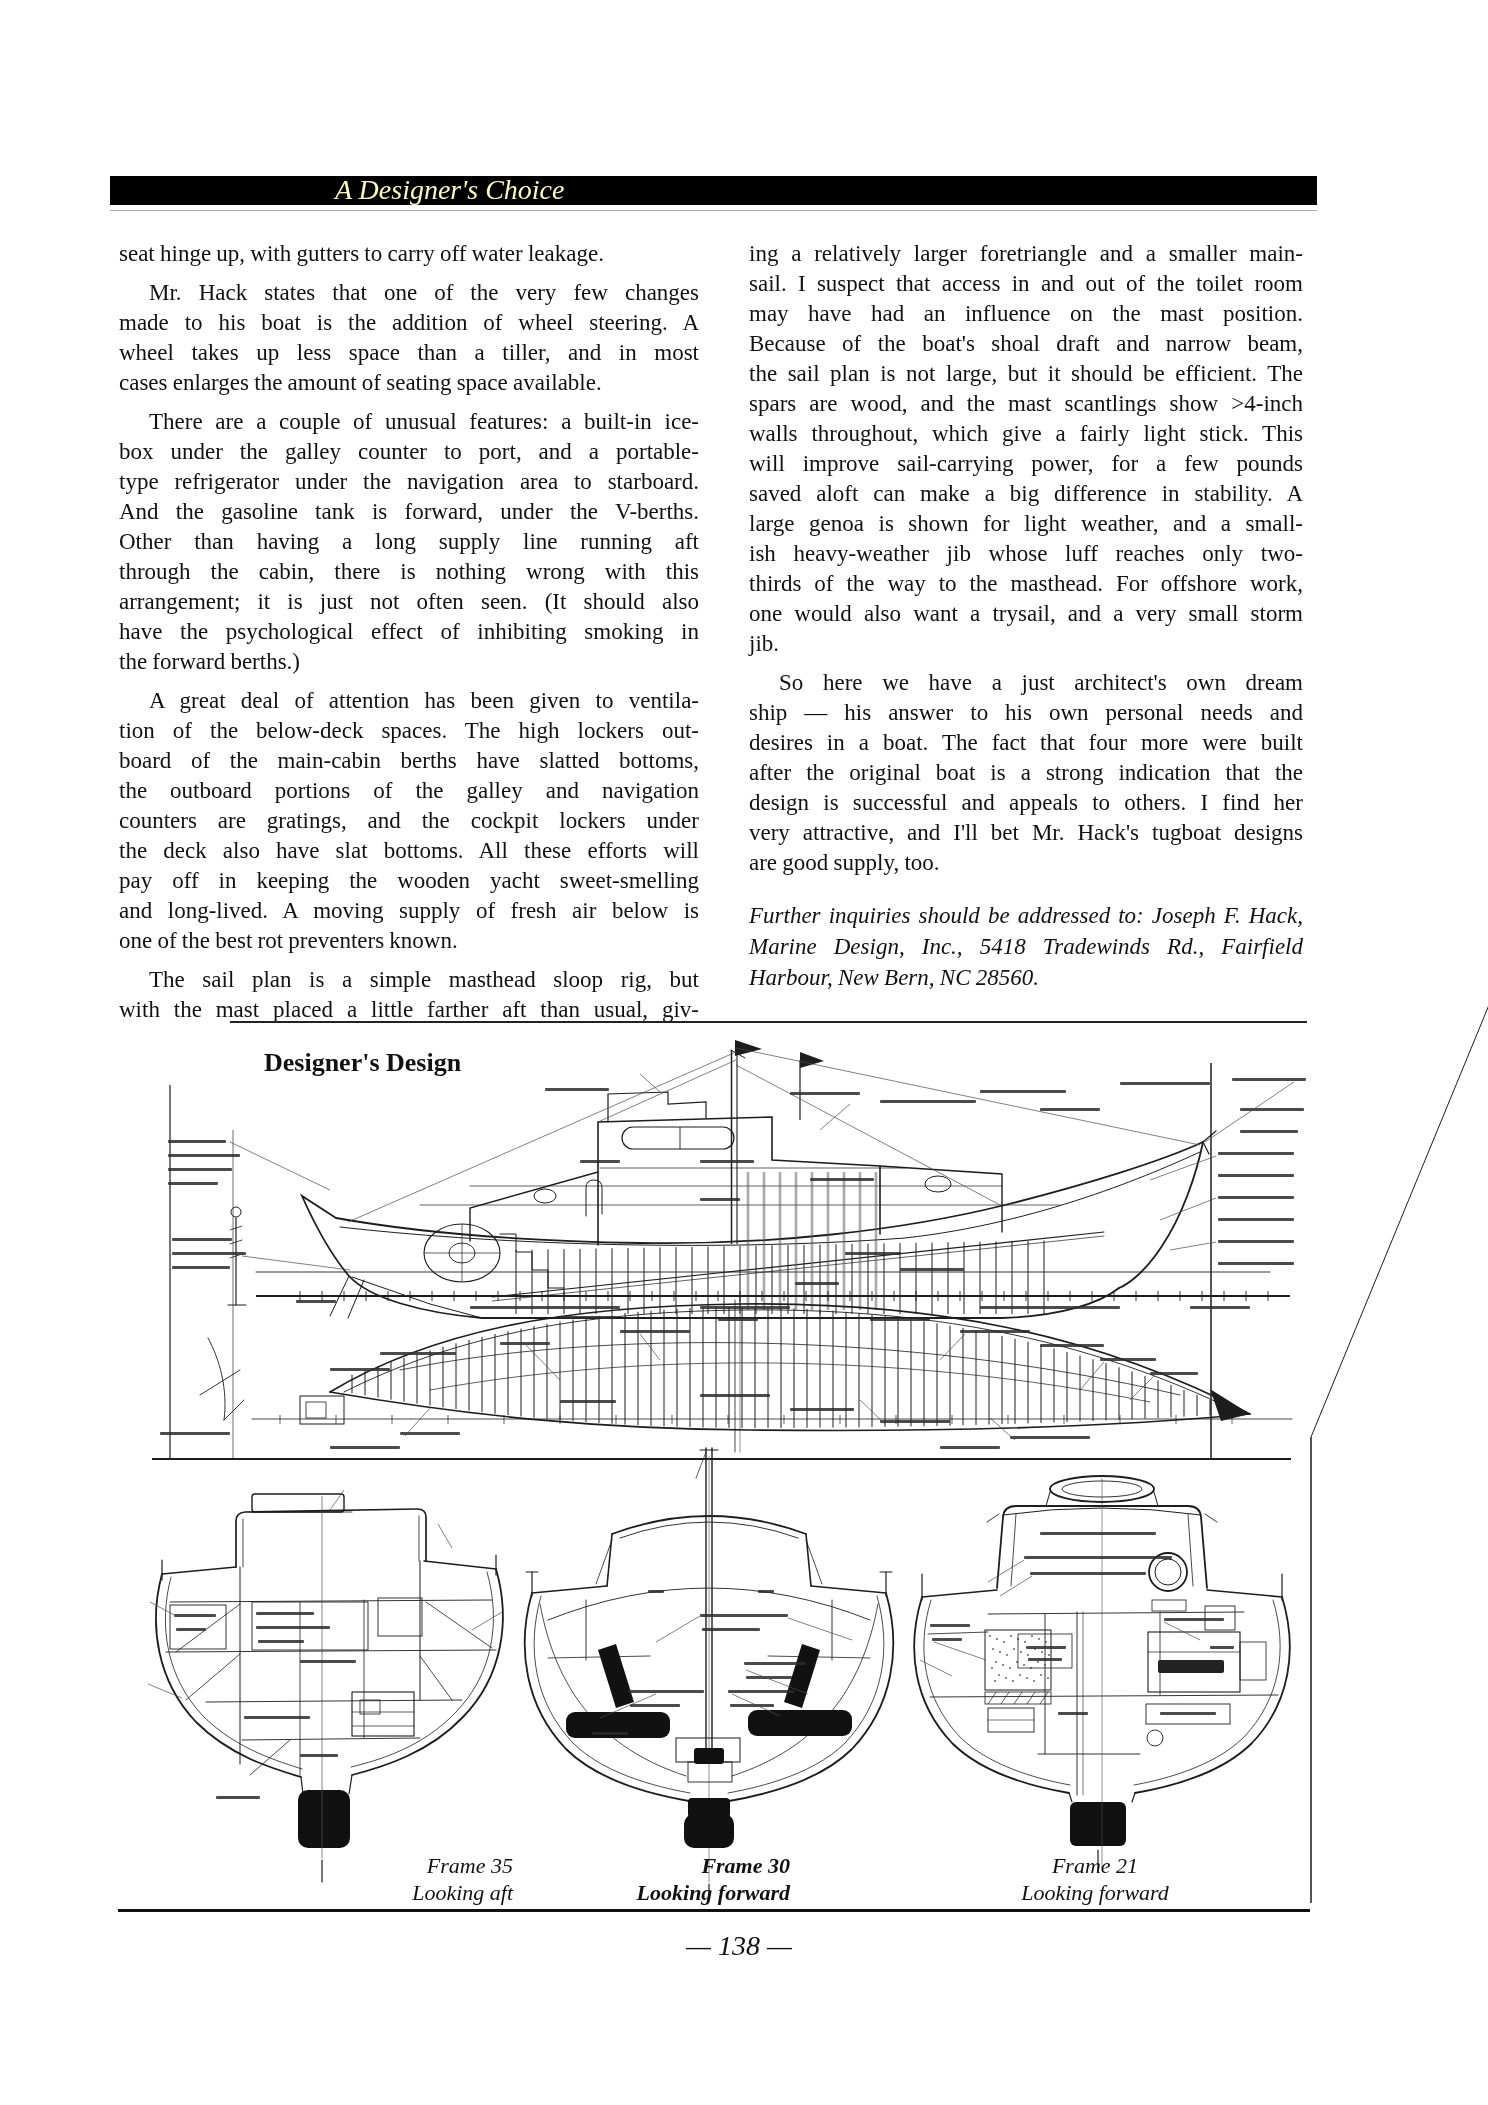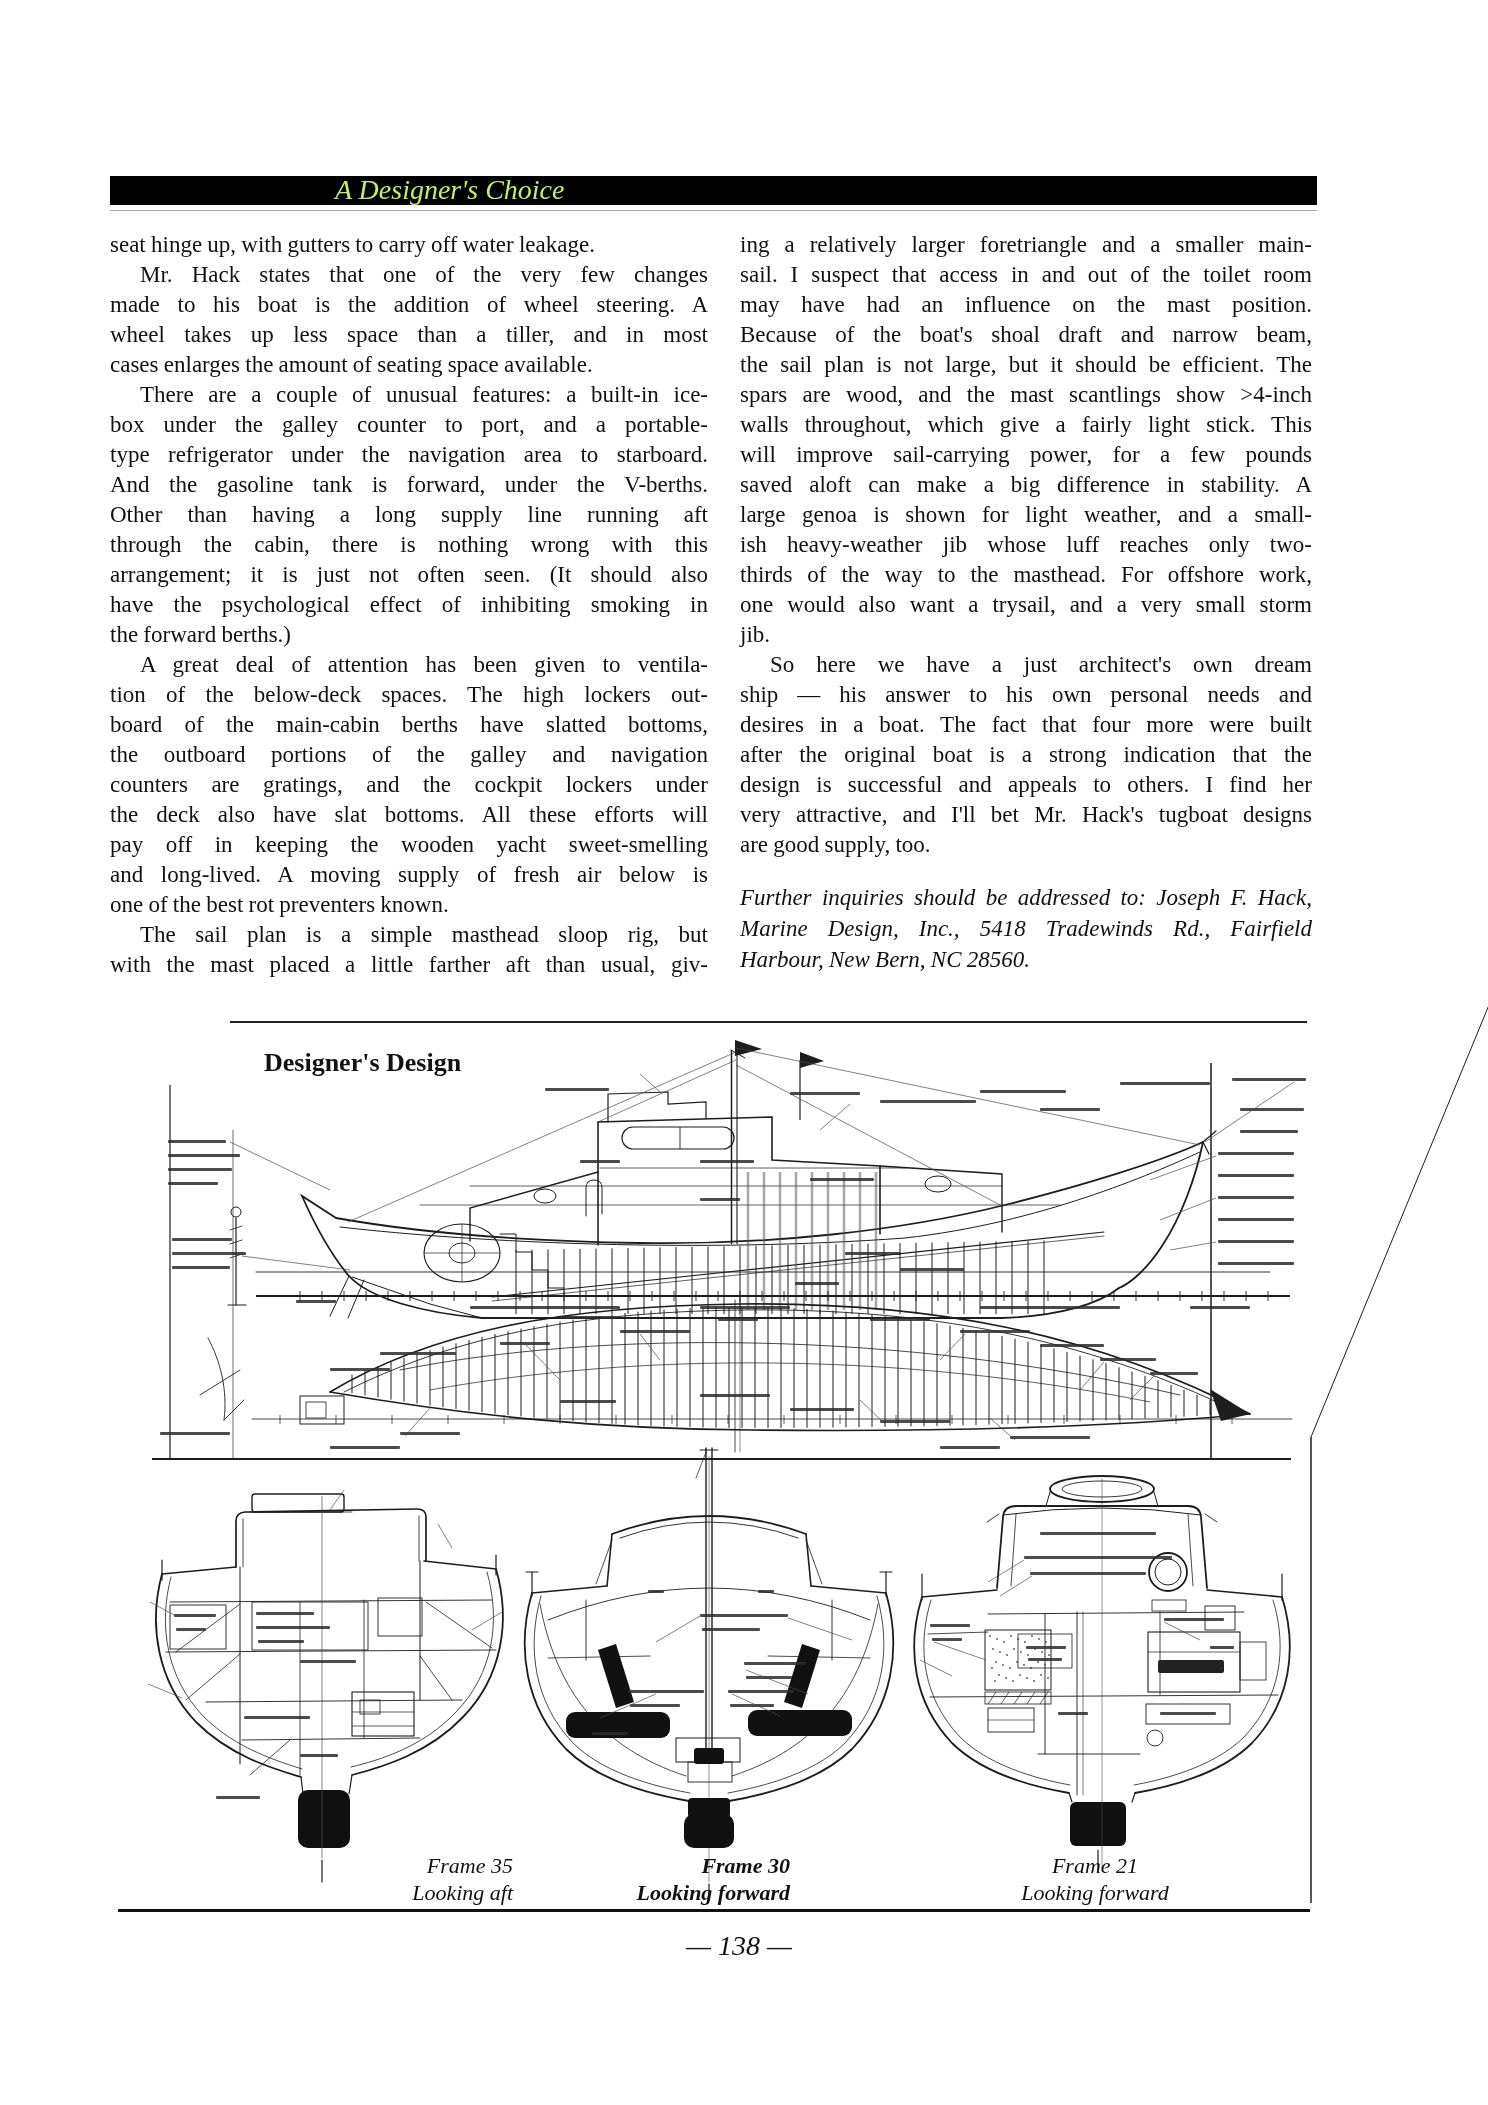--- a/index.html
+++ b/index.html
@@ -7,21 +7,21 @@
         font-family:"Liberation Serif",serif;color:#111;overflow:hidden;}
   
   .header-bar{position:absolute;left:110px;top:176px;width:1207px;height:29px;background:#000;}
   .header-bar .title{position:absolute;left:225px;top:-2px;color:#f5f5f5;font-style:italic;
         font-size:28px;white-space:nowrap;}
   .bar-underline{position:absolute;left:110px;top:210px;width:1207px;height:1px;background:#aaa;}
   
   .col{position:absolute;top:230px;font-size:23px;line-height:30px;word-spacing:-0.5px;}
   .col-left{left:110px;width:598px;}
   .col-right{left:740px;width:572px;}
-  .para{margin:0;}
+  .para{margin:9px;}
   .para .line{text-align:justify;text-align-last:justify;}
   .para .line.end{text-align-last:left;}
   .para.indent .line:first-child{text-indent:30px;}
   .para.italic{font-style:italic;margin-top:22px;line-height:31px;}
   
   .rule-top{position:absolute;left:230px;top:1021px;width:1077px;height:2px;background:#222;}
   .figure-heading{position:absolute;left:264px;top:1048px;font-weight:bold;font-size:26px;}
   .caption{position:absolute;top:1852px;font-style:italic;font-size:22px;line-height:27px;}
   .caption-a{left:283px;width:230px;text-align:right;}
   .caption-b{left:590px;width:200px;text-align:right;font-weight:bold;}
@@ -30,21 +30,21 @@
   .page-number{position:absolute;left:0;top:1930px;width:1478px;text-align:center;
         font-style:italic;font-size:28px;}
   svg.drawing{position:absolute;left:0;top:0;pointer-events:none;}
 </style>
 </head>
 <body>
 
 <div class="page">
 
   <div class="header-bar" style="background: rgb(0, 0, 0);">
-    <span class="title" style="color: #bef264;">A Designer's Choice</span>
+    <span class="title" style="color: #fef9c3;">A Designer's Choice</span>
   </div>
   <div class="bar-underline"></div>
 
   <div class="col col-left">
       <div class="para">
         <div class="line end">seat hinge up, with gutters to carry off water leakage.</div>
       </div>
       <div class="para indent">
         <div class="line">Mr. Hack states that one of the very few changes</div>
         <div class="line">made to his boat is the addition of wheel steering. A</div>

